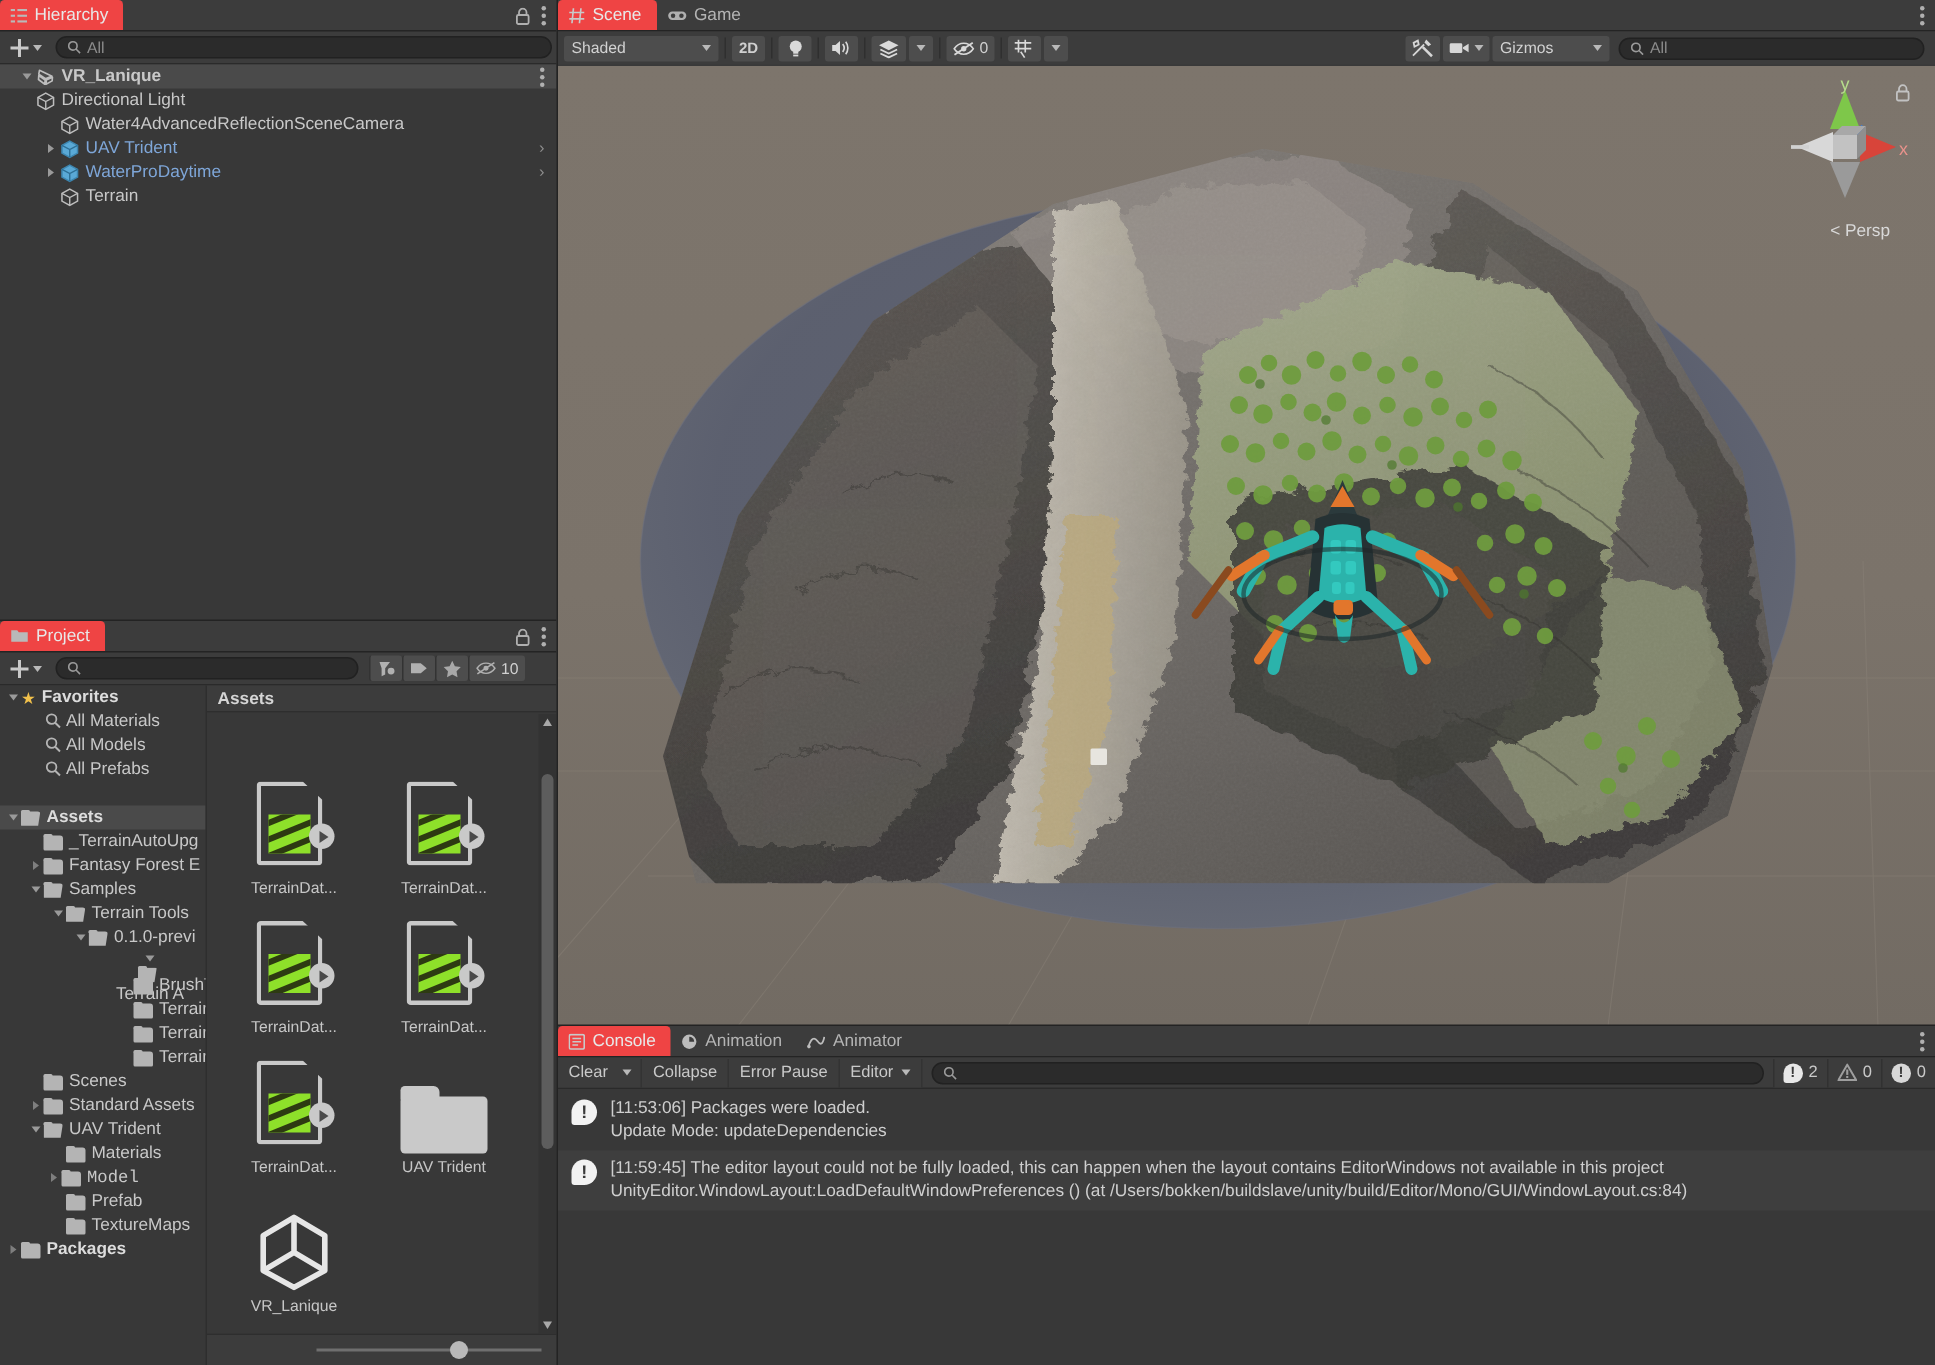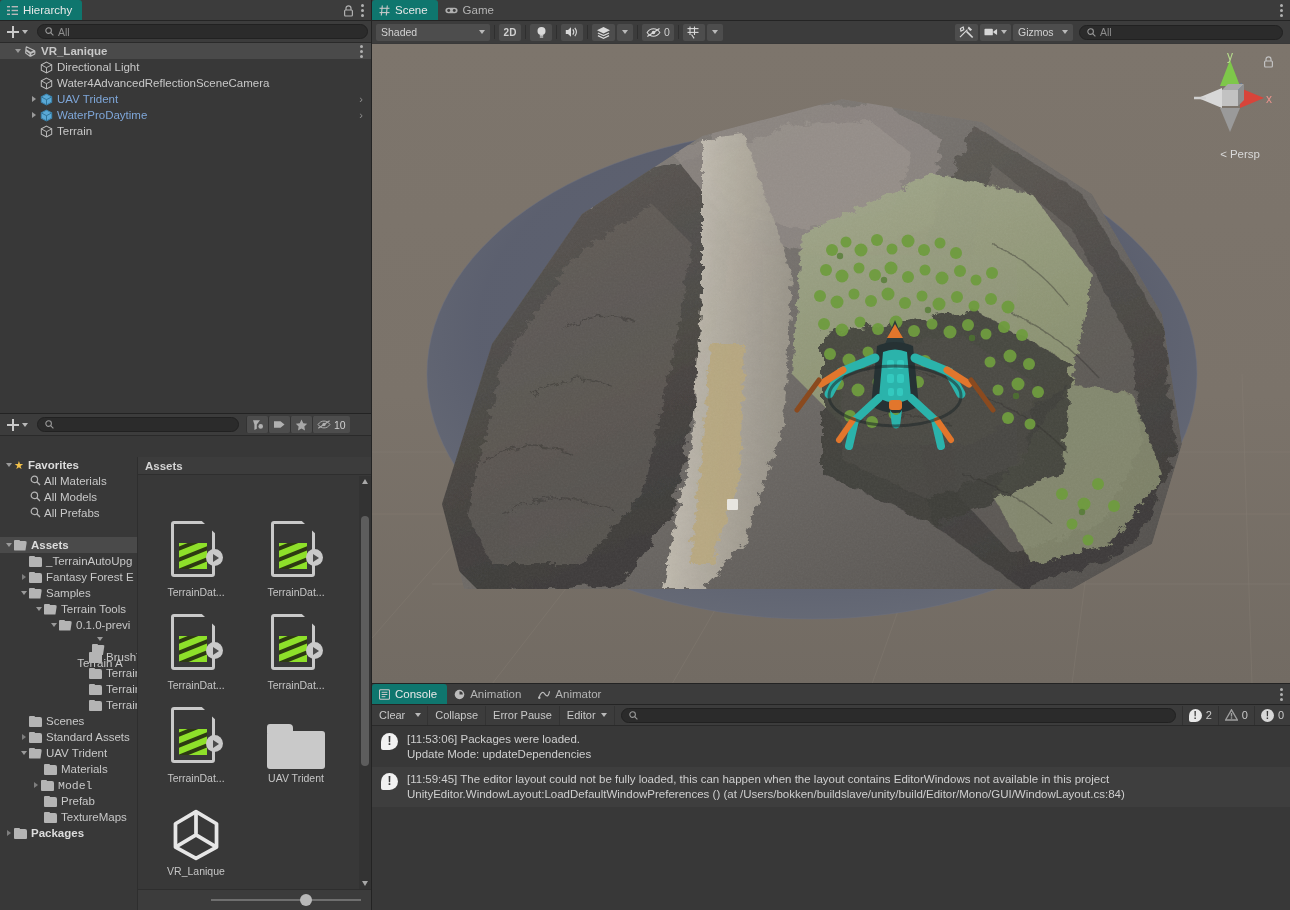--- a/index.html
+++ b/index.html
@@ -18,21 +18,21 @@
   .panel { position:absolute; background:#383838; overflow:hidden; }
   .tabbar {
     height:21px; background:#3c3c3c; position:relative;
     display:flex; align-items:flex-end; border-bottom:1px solid #242424;
   }
   .tab {
     height:20px; padding:0 10px 0 7px; display:flex; align-items:center; gap:5px;
     font-size:11.5px; color:#b4b4b4; background:transparent; border-radius:3px 3px 0 0;
     white-space:nowrap; cursor:default;
   }
-  .tab.active { background:#0f766e; color:#e8e8e8; }
+  .tab.active { background:#ef4444; color:#e8e8e8; }
   .tabbar-right { margin-left:auto; display:flex; align-items:center; gap:7px; padding:0 7px 3px 0; }
   .toolbar {
     height:22px; background:#3c3c3c; display:flex; align-items:center;
     gap:3px; padding:0 3px; border-bottom:1px solid #2a2a2a;
   }
 
   
   .searchfield {
     flex:1; height:15px; background:#2b2b2b; border:1px solid #212121;
     border-radius:8px; display:flex; align-items:center; gap:4px;
@@ -217,21 +217,21 @@
           <svg width="13" height="13" viewBox="0 0 14 14">
             <path d="M2.5 2 L11.5 6.2 L6.8 8.1 L2 4.8 Z M2 5.8 L6.6 9.1 L6.3 12 L1.8 8.6 Z M11.8 7 L7.4 8.9 L7.2 12 L11.6 9.6 Z" fill="none" stroke="#bdbdbd" stroke-width="1.2" stroke-linejoin="round"></path>
           </svg>
           <span class="lbl" style="font-weight: bold;">VR_Lanique</span>
           <div class="kebab" style="position: absolute; right: 8px;">
             <i></i>
             <i></i>
             <i></i>
           </div>
         </div>
-        <div class="hrow" style="padding-left: 28px;">
+        <div class="hrow" style="padding-left: 12px;">
           <span class="twisty"></span>
           <svg width="13" height="13" viewBox="0 0 14 14">
             <path d="M7 1.2 L12.6 4.2 V9.8 L7 12.8 L1.4 9.8 V4.2 Z" fill="none" stroke="#bdbdbd" stroke-width="1.1"></path>
             <path d="M1.4 4.2 L7 7.2 L12.6 4.2 M7 7.2 V12.8" fill="none" stroke="#bdbdbd" stroke-width="1"></path>
           </svg>
           <span class="lbl">Directional Light</span>
         </div>
         <div class="hrow" style="padding-left: 28px;">
           <span class="twisty"></span>
           <svg width="13" height="13" viewBox="0 0 14 14">
@@ -268,20 +268,39 @@
             <path d="M7 1.2 L12.6 4.2 V9.8 L7 12.8 L1.4 9.8 V4.2 Z" fill="none" stroke="#bdbdbd" stroke-width="1.1"></path>
             <path d="M1.4 4.2 L7 7.2 L12.6 4.2 M7 7.2 V12.8" fill="none" stroke="#bdbdbd" stroke-width="1"></path>
           </svg>
           <span class="lbl">Terrain</span>
         </div>
       </div>
     <div class="divider-h" style="left:0;top:413px;width:371px;"></div>
   </div>
 
   <div class="panel" id="project">
+    <div class="tabbar">
+      <div class="tab active">
+        <svg width="12" height="10" viewBox="0 0 12 10">
+          <path d="M0.5 1.2h4l1 1.3h6v6.3h-11z" fill="#b9b9b9"></path>
+        </svg>
+        <span>Project</span>
+      </div>
+      <div class="tabbar-right">
+        <svg width="11" height="12" viewBox="0 0 11 12">
+          <path d="M3 5V3.3a2.5 2.5 0 0 1 5 0V5" fill="none" stroke="#b0b0b0" stroke-width="1.2"></path>
+          <rect x="1.6" y="5" width="7.8" height="6" rx="1" fill="none" stroke="#b0b0b0" stroke-width="1.2"></rect>
+        </svg>
+        <div class="kebab">
+            <i></i>
+            <i></i>
+            <i></i>
+          </div>
+      </div>
+    </div>
 
     <div class="toolbar">
       <div class="hier-add">
         <span class="plus"></span>
         <span class="tri-down"></span>
       </div>
       <div class="searchfield" style="flex:0 0 202px;">
         <svg class="sicon" width="9" height="9" viewBox="0 0 10 10">
           <circle cx="4" cy="4" r="3.1" fill="none" stroke="#9a9a9a" stroke-width="1.2"></circle>
           <line x1="6.3" y1="6.3" x2="9.3" y2="9.3" stroke="#9a9a9a" stroke-width="1.2"></line>
@@ -594,21 +613,21 @@
       <div class="tabbar-right">
         <div class="kebab">
             <i></i>
             <i></i>
             <i></i>
           </div>
       </div>
     </div>
 
     <div class="scene-toolbar">
-      <div class="dropdown" style="width:114px;">
+      <div class="dropdown" style="width:103px;">
         <span>Shaded</span>
         <span class="tri-down"></span>
       </div>
       <div class="tbsep"></div>
       <div class="icobtn">
         <span style="font-weight:bold;font-size:10px;">2D</span>
       </div>
       <div class="tbsep"></div>
       <div class="icobtn">
         <svg width="11" height="13" viewBox="0 0 11 13">
@@ -668,21 +687,21 @@
           <path d="M10.5 1.5 14 5l-2 1.3L9.2 3.5z" fill="#d6d6d6"></path>
         </svg>
       </div>
       <div class="icobtn tb-flat" style="gap:3px;">
         <svg width="14" height="10" viewBox="0 0 15 10">
           <rect x="0.5" y="1.6" width="9" height="7" rx="1" fill="#d6d6d6"></rect>
           <path d="M10 4.5l4-2.6v6.2l-4-2.6z" fill="#d6d6d6"></path>
         </svg>
         <span class="tri-down"></span>
       </div>
-      <div class="dropdown" style="width:60px;">
+      <div class="dropdown" style="width:78px;">
         <span>Gizmos</span>
         <span class="tri-down"></span>
       </div>
       <div class="searchfield" style="flex:0 0 204px;margin-left:4px;margin-right:3px;">
         <svg class="sicon" width="9" height="9" viewBox="0 0 10 10">
           <circle cx="4" cy="4" r="3.1" fill="none" stroke="#9a9a9a" stroke-width="1.2"></circle>
           <line x1="6.3" y1="6.3" x2="9.3" y2="9.3" stroke="#9a9a9a" stroke-width="1.2"></line>
         </svg>
         <span class="sval">All</span>
       </div>

